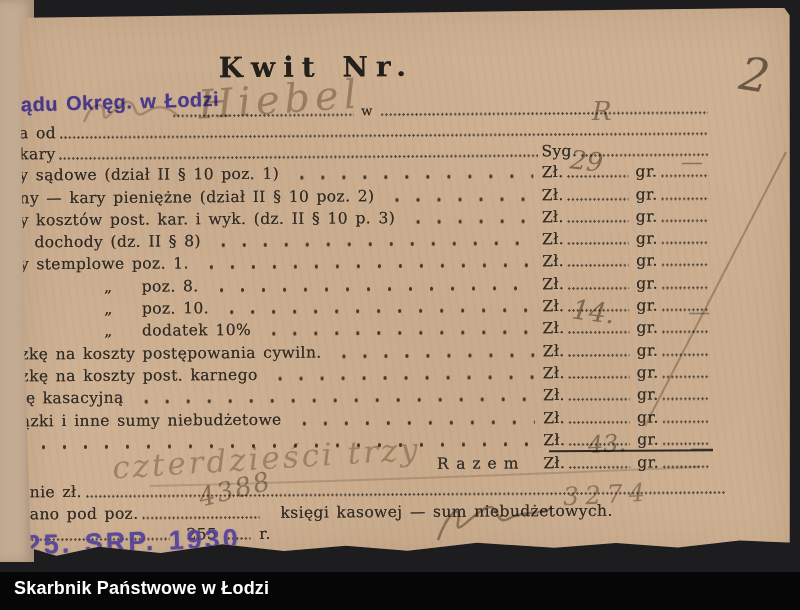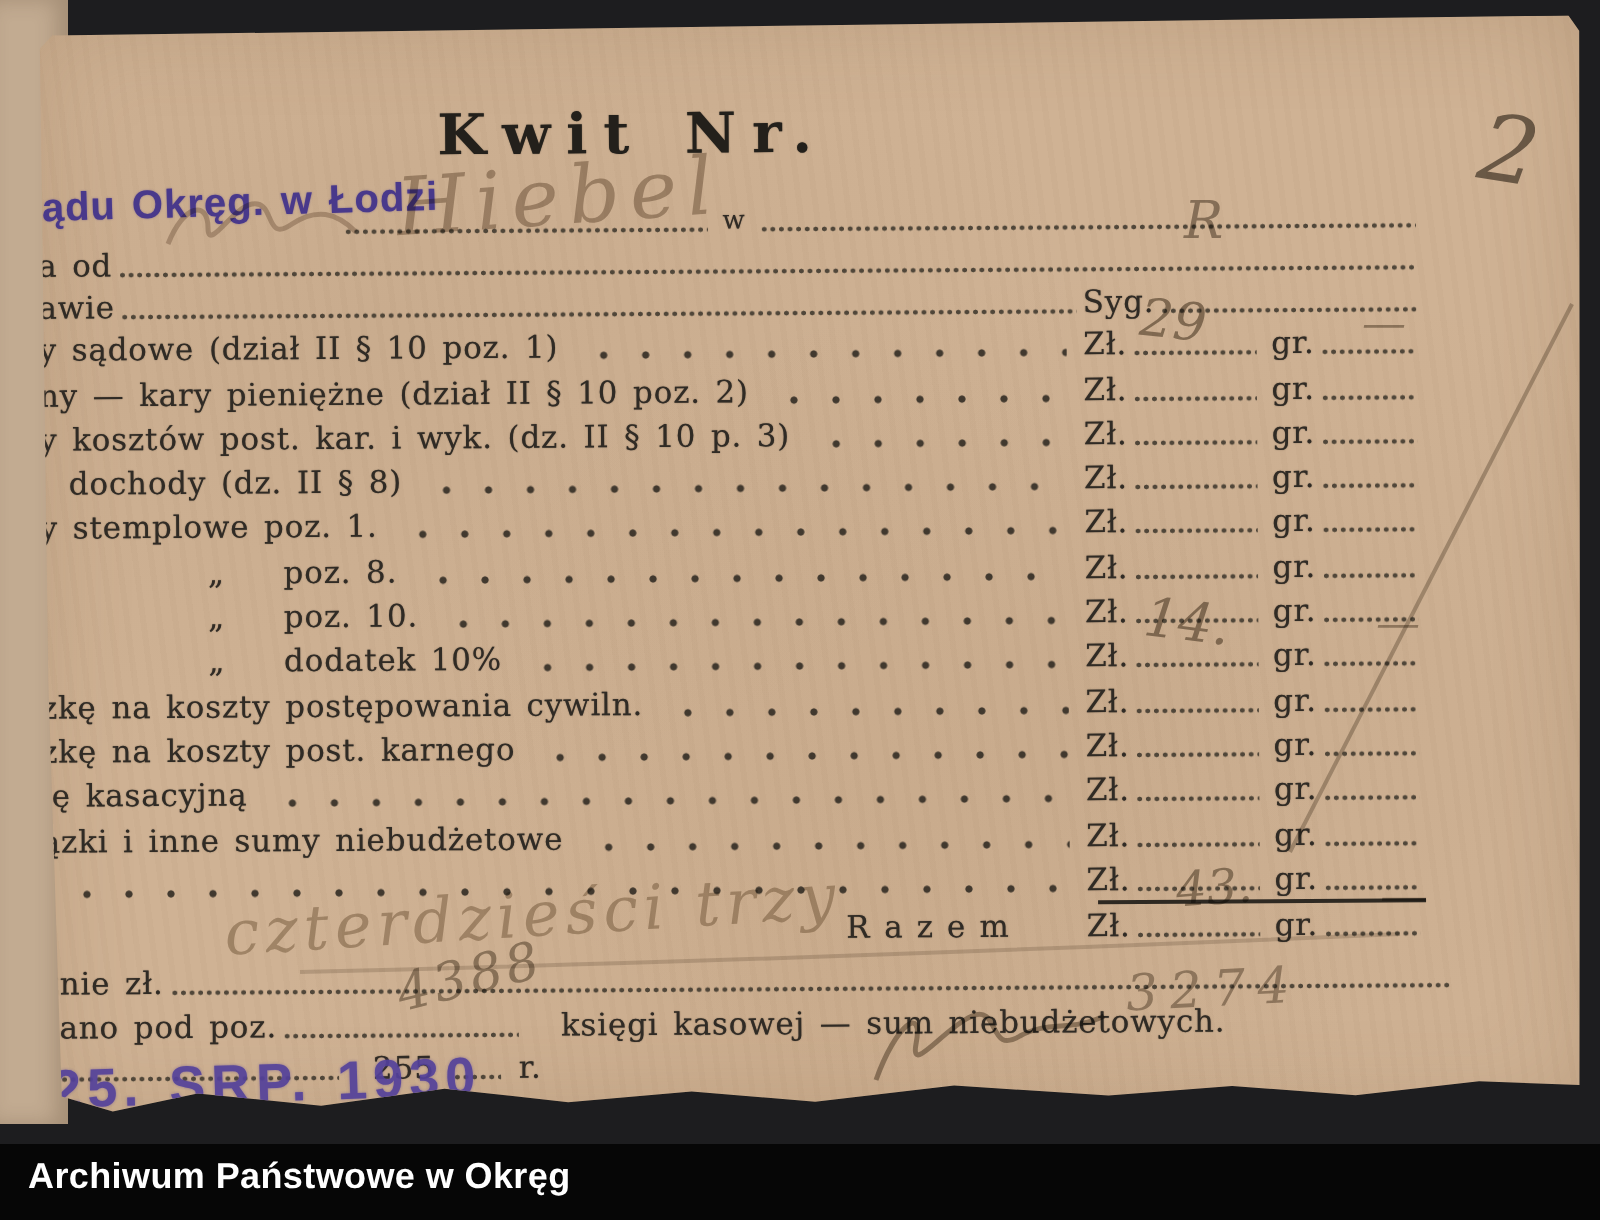--- a/index.html
+++ b/index.html
@@ -72,21 +72,21 @@
   .money .gr{flex:0 0 auto;margin-left:4px;text-align:center;}
 
   .rows{position:absolute;top:150px;left:0;right:80px;}
   .frow{height:22.3px;display:flex;align-items:flex-end;font-size:15.5px;}
   .ind{padding-left:84px;}
 
   .sum-underline{
     position:absolute;right:80px;top:441px;width:164px;height:2px;background:#2e2922;
   }
   .razem-line{top:442px;}
-  .razem-label{letter-spacing:7px;margin-right:32px;}
+  .razem-label{letter-spacing:7px;margin-right:18px;}
   .razem-spacer{flex:1 1 auto;}
 
   .court-stamp{
     position:absolute;left:2px;top:79px;
     font-family:"Liberation Sans", sans-serif;font-weight:bold;
     font-size:20px;letter-spacing:.5px;color:#49398b;
     transform:rotate(-1.3deg);
     text-shadow:0 0 1px rgba(73,57,139,.55);
   }
   .date-stamp{
@@ -148,21 +148,21 @@
       <span class="lf" style="flex:1.8;"></span>
     </div>
     <div class="court-stamp">ądu Okręg. w Łodzi</div>
 
     <div class="line" style="top:109px;">
       <span class="lbl">a od</span>
       <span class="lf"></span>
     </div>
 
     <div class="line" style="top:130px;">
-      <span class="lbl">awie</span>
+      <span class="lbl">kary</span>
       <span class="lf"></span>
       <span class="lbl">Syg.</span>
       <span class="lf fix" style="flex-basis:128px;"></span>
     </div>
 
     <div class="rows">
       <div class="frow">
         <span class="lbl">y sądowe (dział II § 10 poz. 1)</span>
           <span class="ld"></span>
         <span class="money">
@@ -345,16 +345,16 @@
   <div class="pencil d1">—</div>
   <div class="pencil a14">14.</div>
   <div class="pencil d2">—</div>
   <div class="pencil a43">43.</div>
   <div class="pencil d3">—</div>
   <div class="pencil words">czterdzieści trzy</div>
   <div class="pencil a4388">4388</div>
   <div class="pencil a3274">3274</div>
 
   <div class="caption-bar">
-    <div class="caption-text">Archiwum Państwowe w Okręg</div>
+    <div class="caption-text">Skarbnik Państwowe w Łodzi</div>
   </div>
 
 </div>
 
 </body></html>

